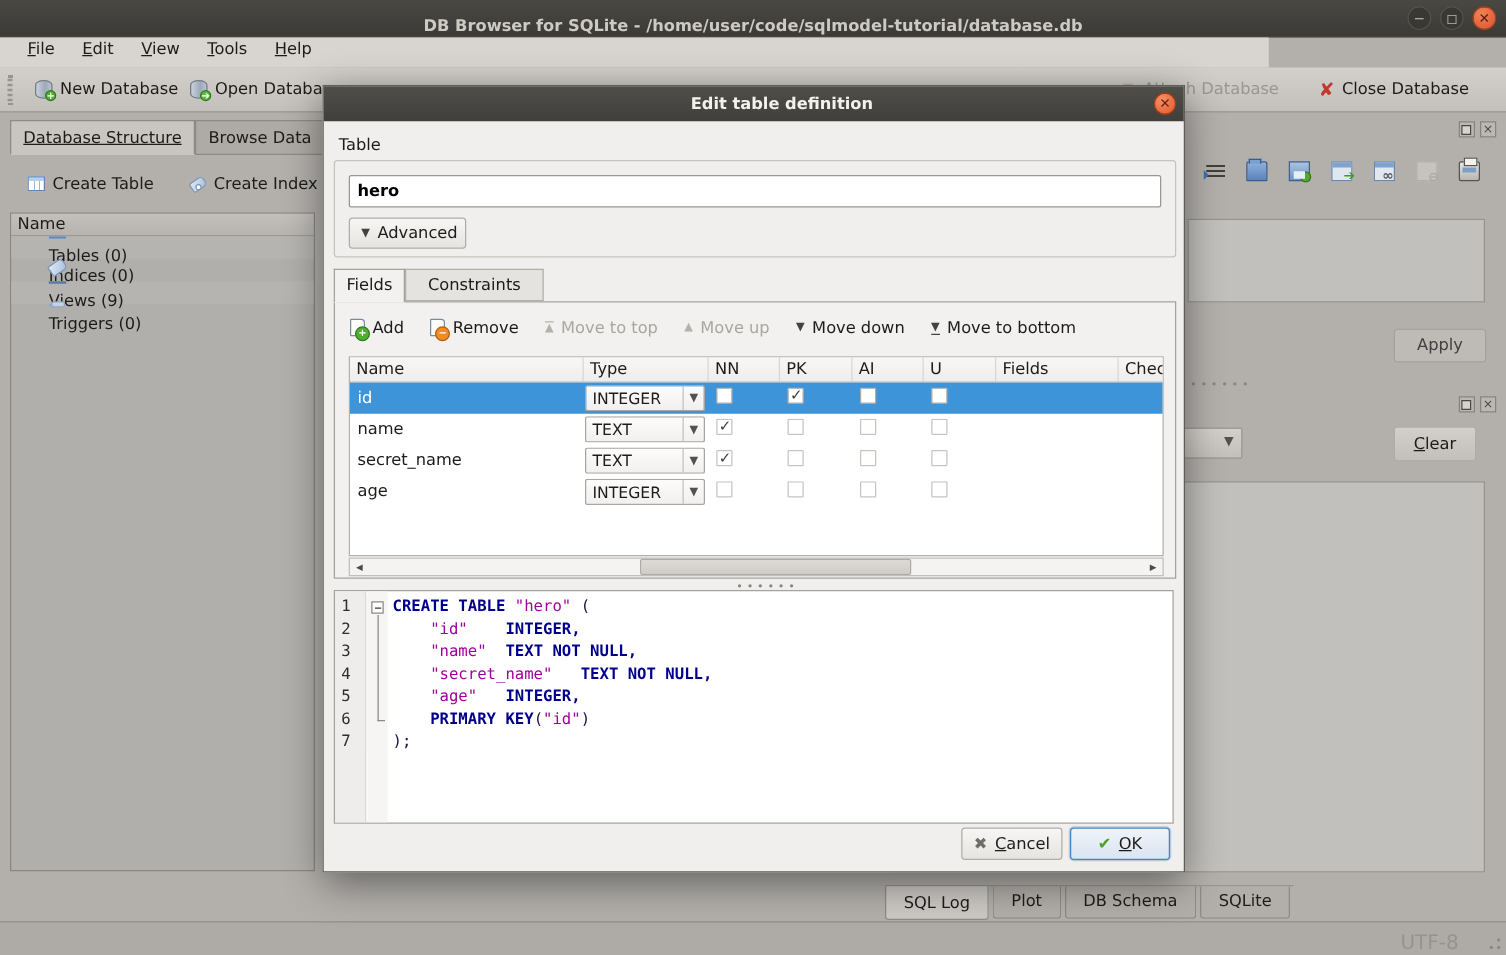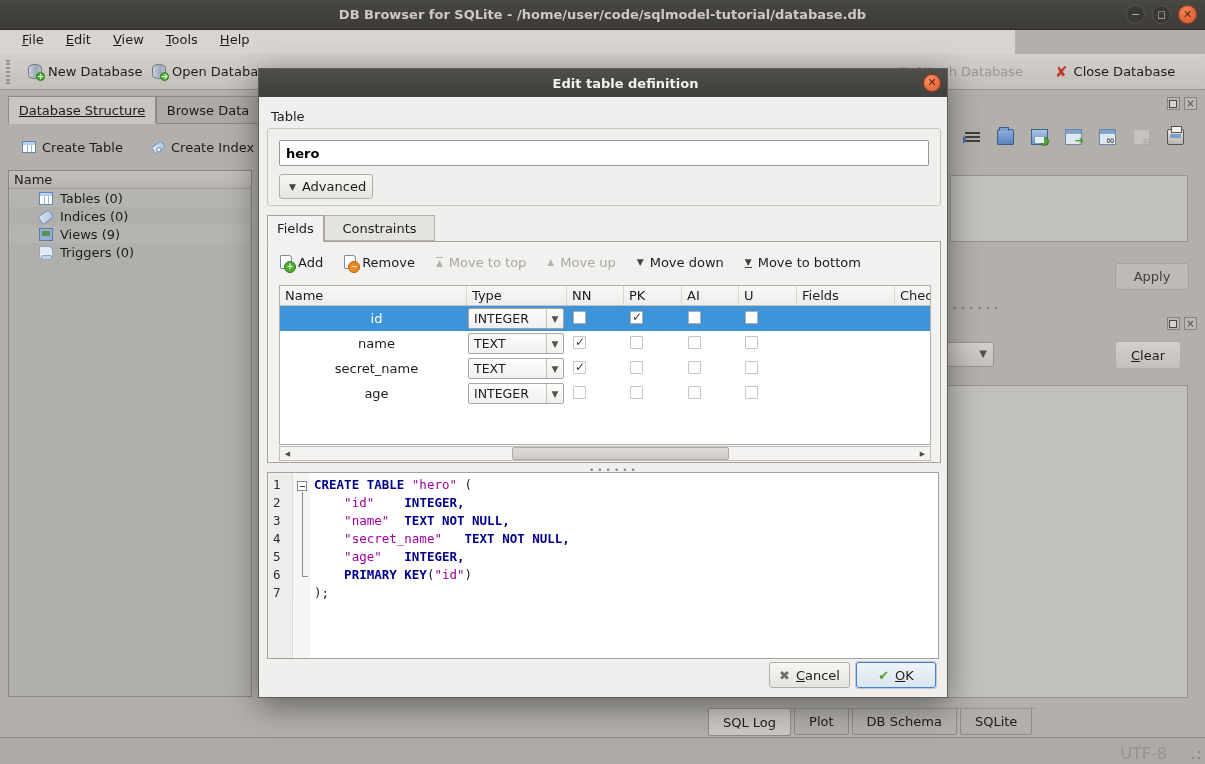--- a/index.html
+++ b/index.html
@@ -3,21 +3,21 @@
 <meta charset="utf-8">
 <style>
   * { margin:0; padding:0; box-sizing:border-box; }
   html,body { width:1205px; height:764px; }
   body { font-family:"DejaVu Sans","Liberation Sans",sans-serif; font-size:13px; color:#1d1c1a; }
   #screen { position:relative; width:1205px; height:764px; background:#b3b0ac; overflow:hidden; }
 
   
   .titlebar { position:absolute; left:0; top:0; width:1205px; height:30px;
     background:linear-gradient(#4a4843,#3c3a36); border-bottom:1px solid #2e2c29;
-    display:flex; align-items:center; justify-content:center; }
+    display:flex; align-items:flex-end; justify-content:center; }
   .titlebar .title { color:#cdcac3; font-weight:bold; font-size:13px; }
   .win-controls { position:absolute; right:8px; top:5px; display:flex; gap:7px; }
   .wbtn { width:19px; height:19px; border-radius:50%; background:#3a3833; border:1px solid #55524c;
     color:#b9b6af; font-size:11px; line-height:17px; text-align:center; }
   .wbtn.close { background:radial-gradient(circle at 35% 30%, #f08354, #d9542f); border-color:#a8401f; color:#5d1f0c; font-weight:bold; }
 
   
   .menubar { position:absolute; left:0; top:30px; width:1015px; height:24px; background:#d8d5d0;
     display:flex; align-items:flex-start; padding-left:12px; gap:2px; }
   .menu-item { padding:2px 10px; }
@@ -43,21 +43,21 @@
   .mtab.active { background:#c9c6c1; border-bottom-color:#c9c6c1; z-index:2;text-decoration:underline; }
   .create-btn { position:absolute; top:134px; height:26px; display:flex; align-items:center; gap:6px; }
   .ctable-ic { width:14px; height:12px; position:relative; border:1px solid #5f86b5; background:
     linear-gradient(#b8d0ec 3px, transparent 3px),
     linear-gradient(90deg, transparent 4px, #9db9da 4px, #9db9da 5px, transparent 5px, transparent 8px, #9db9da 8px, #9db9da 9px, transparent 9px), #fff; }
   .tag-ic { width:13px; height:9px; position:relative; background:linear-gradient(135deg,#dce9f6,#a9c2dd);
     border:1px solid #7e99b8; border-radius:2px 4px 4px 2px; transform:rotate(-35deg); }
   .tag-ic::before { content:""; position:absolute; left:2px; top:3px; width:3px; height:3px; border-radius:50%; background:#fff; border:1px solid #7e99b8; }
   .tree { position:absolute; left:8px; top:170px; width:244px; height:527px; background:#b1afab; border:1px solid #8a8781; }
   .tree-head { height:18px; background:linear-gradient(#c3c0bc,#b7b4b0); border-bottom:1px solid #9c9995; padding-left:5px; line-height:17px; }
-  .tree-row { height:18px; display:flex; align-items:center; padding-left:30px; gap:7px; }
+  .tree-row { height:18px; display:flex; align-items:flex-start; padding-left:30px; gap:7px;flex-direction:column; }
   .tree-row:nth-child(odd) { background:#b6b4b0; }
   .tree-ic { width:14px; height:13px; display:inline-block; position:relative; }
   .table-icon { border:1px solid #5f86b5; background:
     linear-gradient(#b8d0ec 3px, transparent 3px),
     linear-gradient(90deg, transparent 4px, #9db9da 4px, #9db9da 5px, transparent 5px, transparent 8px, #9db9da 8px, #9db9da 9px, transparent 9px), #fff; }
   .index-tag-icon::before { content:""; position:absolute; left:0; top:2px; width:12px; height:8px;
     background:linear-gradient(135deg,#dce9f6,#a9c2dd); border:1px solid #7e99b8; border-radius:2px 4px 4px 2px; transform:rotate(-35deg); }
   .view-icon { background:#8fb0d6; border:1px solid #5f7ba0; }
   .view-icon::after { content:""; position:absolute; left:2px; top:2px; right:2px; bottom:4px; background:#5d8f4e; }
   .trigger-icon { background:#e4ebf4; border:1px solid #8fa6c4; border-radius:2px 5px 2px 2px; }
@@ -139,21 +139,21 @@
   .ftb.disabled .mv { color:#b5b2ad; }
   .mv.bar-t { border-top:1px solid currentColor; }
   .mv.bar-b { border-bottom:1px solid currentColor; }
   .ftable { position:absolute; left:11px; top:43px; width:652px; height:160px; background:#fff; border:1px solid #b4b1ac; }
   .fthead { display:flex; height:20px; background:linear-gradient(#f8f7f5,#efedeb); border-bottom:1px solid #c9c6c1; }
   .hcell { padding-left:5px; line-height:19px; border-right:1px solid #d9d6d2; overflow:hidden; white-space:nowrap; }
   .c0{width:187px;} .c1{width:100px;} .c2{width:57px;} .c3{width:58px;} .c4{width:57px;} .c5{width:58px;} .c6{width:98px;} .c7{width:35px; border-right:none;}
   .frow { display:flex; height:25px; align-items:center; }
   .frow.sel { background:var(--sel,#3d94d8); color:#fff; }
   .cell { overflow:hidden; white-space:nowrap; }
-  .cell.c0 { padding-left:6px;text-align:center; }
+  .cell.c0 { padding-left:6px; }
   .combo { width:96px; height:21px; margin-left:1px; background:linear-gradient(#fdfcfb,#f1f0ee);
     border:1px solid #a9a6a1; border-radius:2px; position:relative; color:#1d1c1a; display:flex; align-items:center; }
   .combo .cl { padding-left:5px; font-size:12.5px; }
   .combo .ca { position:absolute; right:0; top:0; width:17px; height:100%; border-left:1px solid #c4c1bc;
     display:flex; align-items:center; justify-content:center; font-size:9px; color:#55524e; }
   .cbwrap { padding-left:6px; }
   .cb { width:13px; height:13px; background:#fff; border:1px solid #b0ada9; border-radius:1px;
     display:inline-block; position:relative; }
   .frow:not(.sel) .cb { border-color:#c8c5c1; }
   .cb.checked::after { content:"✓"; position:absolute; left:1px; top:-2px; color:#3a3a3a; font-size:12px; font-weight:bold; }

